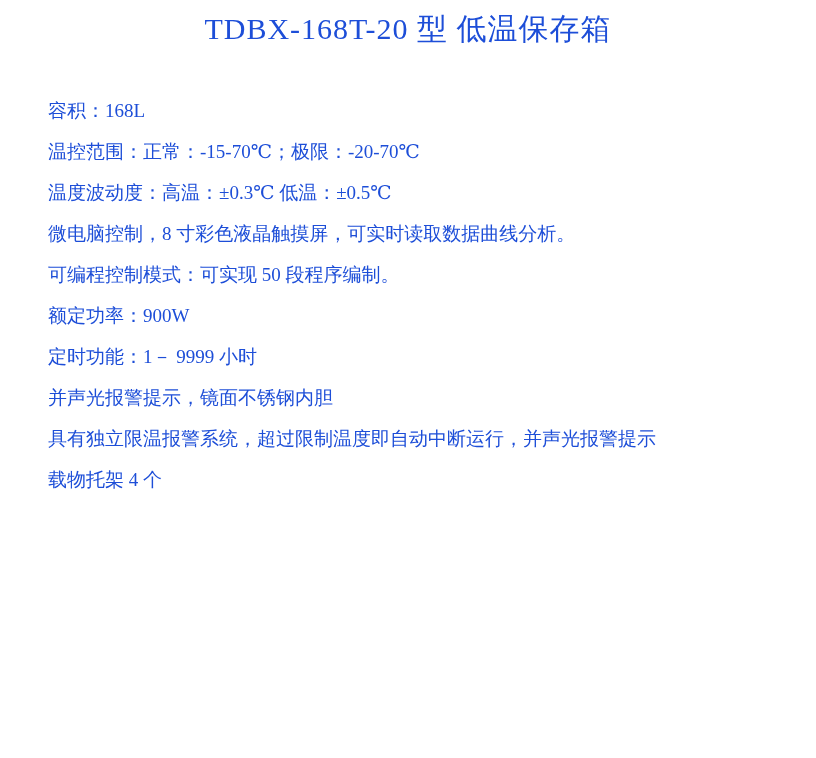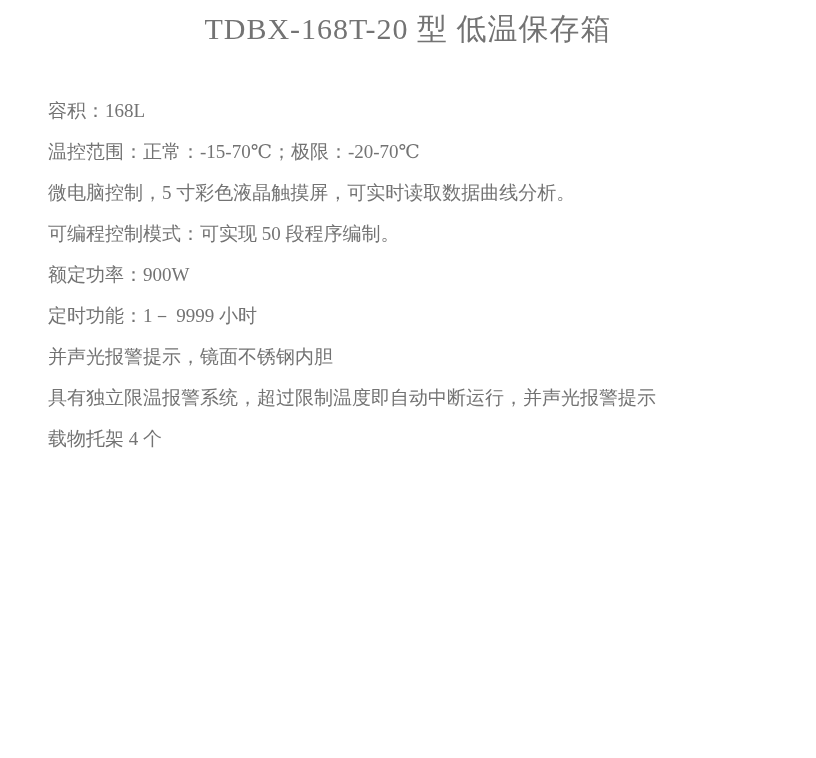--- a/index.html
+++ b/index.html
@@ -6,21 +6,21 @@
     margin: 0;
     padding: 0;
     background: #ffffff;
   }
   .page {
     width: 816px;
     height: 758px;
     position: relative;
     background: #ffffff;
     font-family: "Liberation Serif", "DejaVu Serif", serif;
-    color: #737373;
+    color: #1d4ed8;
     overflow: hidden;
     box-sizing: border-box;
   }
   .title-block {
     text-align: center;
     padding-top: 8px;
   }
   .title-line {
     font-size: 30px;
     line-height: 42px;
@@ -43,21 +43,22 @@
 
 <div class="page">
 
   <div class="title-block">
     <div class="title-line">TDBX-168T-20 型  低温保存箱</div>
   </div>
 
   <div class="body-block">
     <div class="spec-line">容积：168L</div>
     <div class="spec-line">温控范围：正常：-15-70℃；极限：-20-70℃</div>
-    <div class="spec-line">微电脑控制，5 寸彩色液晶触摸屏，可实时读取数据曲线分析。</div>
+    <div class="spec-line">温度波动度：高温：±0.3℃ 低温：±0.5℃</div>
+    <div class="spec-line">微电脑控制，8 寸彩色液晶触摸屏，可实时读取数据曲线分析。</div>
     <div class="spec-line">可编程控制模式：可实现 50 段程序编制。</div>
     <div class="spec-line">额定功率：900W</div>
     <div class="spec-line">定时功能：1－ 9999 小时</div>
     <div class="spec-line">并声光报警提示，镜面不锈钢内胆</div>
     <div class="spec-line">具有独立限温报警系统，超过限制温度即自动中断运行，并声光报警提示</div>
     <div class="spec-line">载物托架 4 个</div>
   </div>
 
 </div>
 

